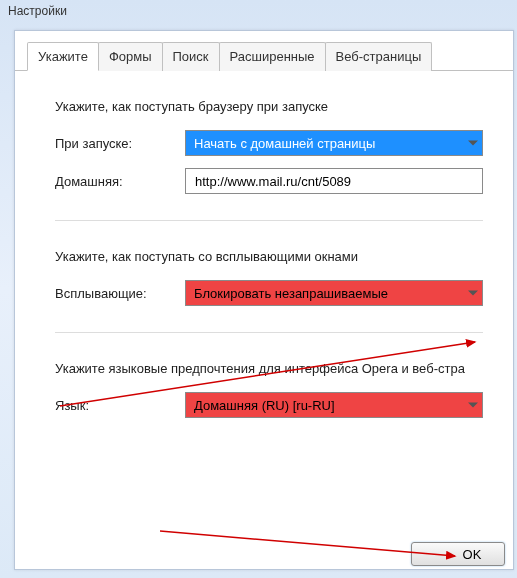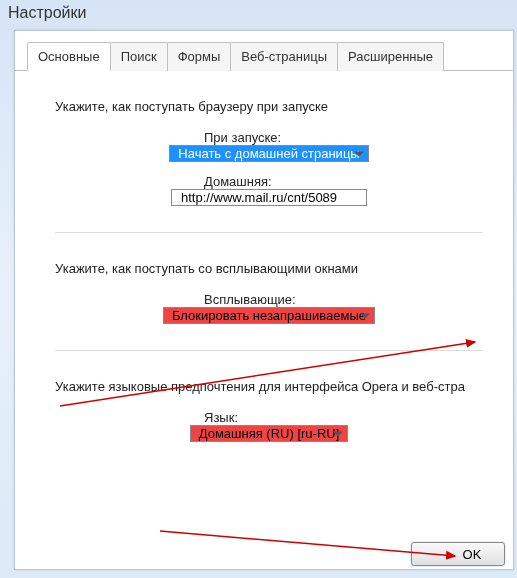--- a/index.html
+++ b/index.html
@@ -7,21 +7,21 @@
     font-family: "Segoe UI", Tahoma, sans-serif;
     font-size: 13px;
     background: linear-gradient(to bottom, #d6e4f5 0%, #e8f0fb 50%, #dce9f7 100%);
     width: 517px;
     height: 578px;
     overflow: hidden;
     position: relative;
   }
   .titlebar {
     padding: 4px 8px 4px 8px;
-    font-size: 16px;
+    font-size: 12px;
     color: #333;
     height: 22px;
   }
   .dialog {
     position: absolute;
     left: 14px;
     top: 30px;
     width: 500px;
     height: 540px;
     background: #fff;
@@ -57,21 +57,20 @@
   }
   .section-title {
     font-size: 13px;
     color: #222;
     margin-bottom: 16px;
   }
   .row {
     display: flex;
     align-items: center;
     margin-bottom: 12px;
-    flex-direction: column;
   }
   .label {
     width: 130px;
     font-size: 13px;
     color: #222;
   }
   .select {
     flex: 1;
     height: 26px;
     border: 1px solid #8a8a8a;
@@ -131,25 +130,25 @@
   }
 </style>
 </head>
 <body>
 
 <div class="titlebar">Настройки</div>
 
 <div class="dialog">
 
   <div class="tabs">
-    <div class="tab active">Основные</div>
+    <div class="tab active">Укажите</div>
+    <div class="tab">Формы</div>
     <div class="tab">Поиск</div>
-    <div class="tab">Формы</div>
+    <div class="tab">Расширенные</div>
     <div class="tab">Веб-страницы</div>
-    <div class="tab">Расширенные</div>
   </div>
 
   <div class="content">
 
     <div class="section-title">Укажите, как поступать браузеру при запуске</div>
 
     <div class="row">
       <div class="label">При запуске:</div>
       <div class="select highlight">
         <span>Начать с домашней страницы</span>

